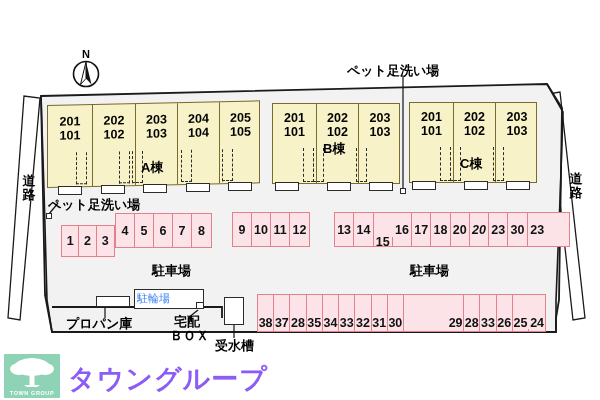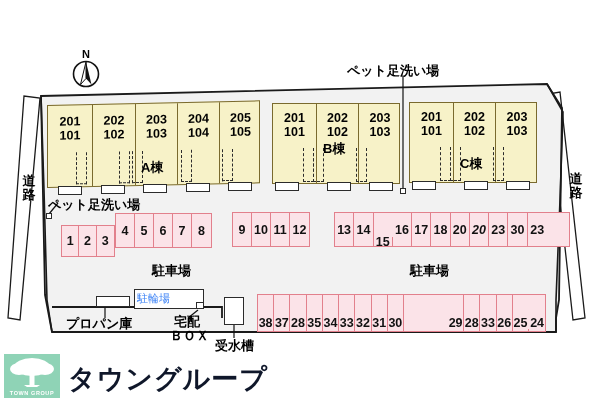--- a/index.html
+++ b/index.html
@@ -38,21 +38,21 @@
 
   
   #compass{position:absolute;left:72px;top:56px;width:28px;height:32px;}
   .ntxt{position:absolute;left:82px;top:48px;font-size:11px;font-weight:700;color:#000;}
 
   
   #footer{position:absolute;left:0;top:352px;width:600px;height:48px;background:#fff;}
   #logomark{position:absolute;left:4px;top:2px;width:56px;height:44px;background:#8fd3b6;}
   #logomark .tg{position:absolute;left:0;right:0;bottom:2px;text-align:center;font-size:5.5px;letter-spacing:.6px;color:#ffffff;font-weight:700;}
   #tagline{position:absolute;left:70px;top:4px;font-size:9px;color:#b9ddcb;letter-spacing:1px;font-weight:700;}
-  #brand{position:absolute;left:68px;top:12px;font-size:27px;line-height:30px;color:#0f172a;font-weight:700;letter-spacing:1px;}
+  #brand{position:absolute;left:68px;top:12px;font-size:27px;line-height:30px;color:#8b5cf6;font-weight:700;letter-spacing:1px;}
 </style>
 </head>
 <body>
 
 <div id="stage">
 
   <svg id="map" viewBox="0 0 600 352">
 
     <path d="M 24 96 L 8 318 L 20 320 L 40 98 Z" fill="#ffffff" stroke="#1a1a1a" stroke-width="1.3"></path>
 

